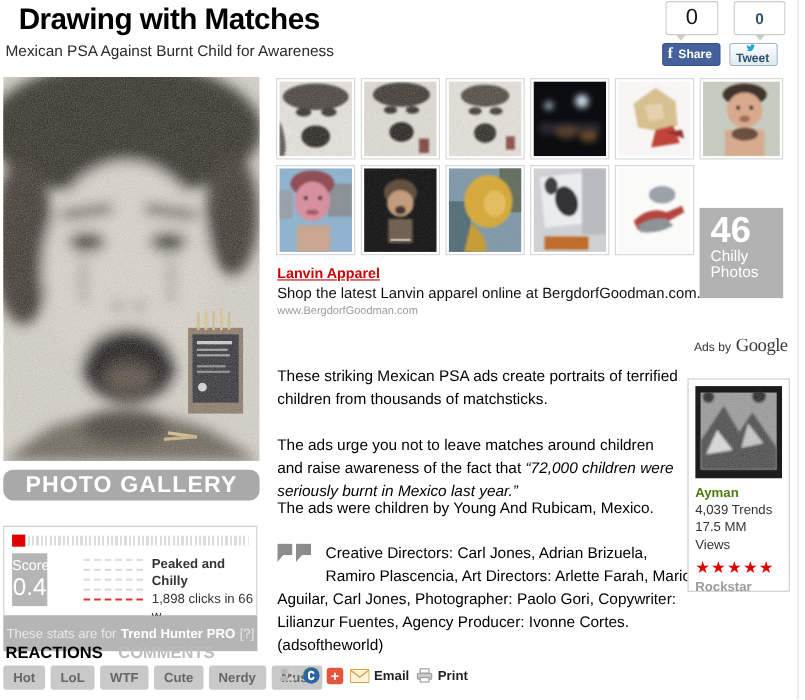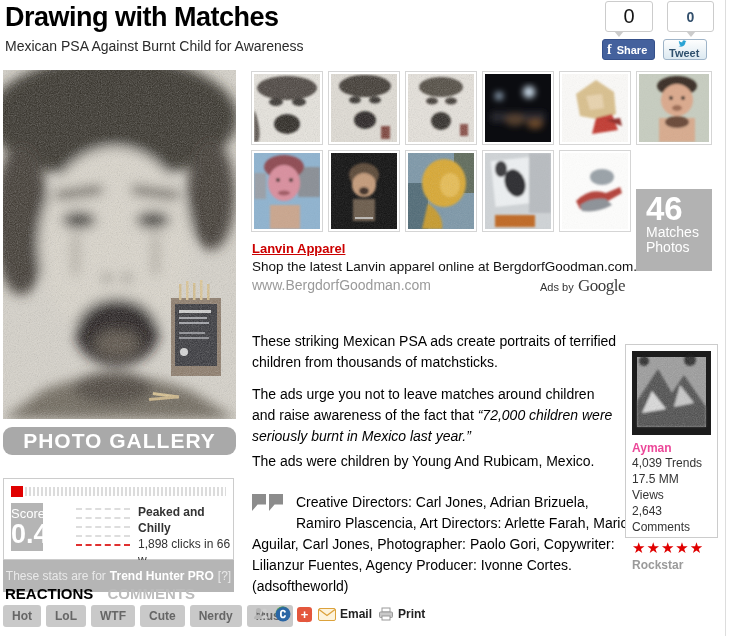--- a/index.html
+++ b/index.html
@@ -1,20 +1,20 @@
 <!DOCTYPE html>
 <html><head>
 <meta charset="utf-8">
 <style>
   html,body{margin:0;padding:0;background:#fff;}
   body{font-family:"Liberation Sans", sans-serif; color:#111;}
   #page{position:relative;width:732px;height:636px;background:#fff;overflow:hidden;}
 
   
-  .title{position:absolute;left:5px;top:2px;font-size:27px;font-weight:bold;color:#000;letter-spacing:-0.5px;}
+  .title{position:absolute;left:17px;top:2px;font-size:27px;font-weight:bold;color:#000;letter-spacing:-0.5px;}
   .subtitle{position:absolute;left:5px;top:38px;font-size:14px;color:#2b2b2b;}
 
   .count-bubble{position:absolute;top:1px;height:29px;background:#fff;border:1px solid #ccc;border-radius:3px;
     display:flex;align-items:center;justify-content:center;}
   .count-bubble:after{content:"";position:absolute;bottom:-6px;left:8px;width:0;height:0;
     border-left:5px solid transparent;border-right:5px solid transparent;border-top:6px solid #ccc;}
   .fb-bubble{left:605px;width:46px;}
   .fb-bubble .num{font-size:20px;color:#141414;}
   .tw-bubble{left:667px;width:45px;}
   .tw-bubble .num{font-size:14px;font-weight:bold;color:#33506d;}
@@ -32,21 +32,21 @@
   .main-image{position:absolute;left:3px;top:70px;width:233px;height:349px;cursor:pointer;}
   .gallery-banner{position:absolute;left:3px;top:427px;width:233px;height:28px;background:#a9a9a9;border-radius:9px;
     color:#fff;font-size:21px;font-weight:bold;letter-spacing:1px;display:flex;align-items:center;justify-content:center;cursor:pointer;}
 
   .score-box{position:absolute;left:3px;top:478px;width:229px;height:80px;border:1px solid #ccc;background:#fff;}
   .score-redsq{position:absolute;left:7px;top:7px;width:12px;height:11px;background:#e00000;}
   .score-strip{position:absolute;left:21px;top:8px;right:7px;height:9px;
     background:repeating-linear-gradient(90deg,#dcdcdc 0 2px,#fff 2px 4px);}
   .score-tile{position:absolute;left:7px;top:24px;width:32px;height:48px;background:#b5b5b5;color:#fff;text-align:center;}
   .score-tile .lbl{font-size:13px;margin-top:3px;}
-  .score-tile .val{font-size:27px;font-weight:bold;line-height:26px;}
+  .score-tile .val{font-size:22px;font-weight:normal;line-height:26px;}
   .spark{position:absolute;left:72px;top:29px;width:54px;}
   .spark div{border-top:2px dashed #ddd;margin-bottom:7px;}
   .spark div.red{border-top-color:#e03030;}
   .score-stats{position:absolute;left:134px;top:25px;font-size:12px;line-height:16px;color:#333;}
   .score-stats .b{font-weight:bold;}
   .stats-note{position:absolute;left:3px;top:560px;width:231px;height:32px;background:#b5b5b5;color:#e9e9e9;
     font-size:12px;display:flex;align-items:center;justify-content:center;gap:4px;}
   .stats-note .b{color:#fff;font-weight:bold;}
 
   .reactions-head{position:absolute;left:5px;top:585px;font-size:15px;font-weight:bold;}
@@ -66,41 +66,41 @@
   .thumb{position:absolute;background:#fff;border:1px solid #d5d5d5;padding:2px;box-sizing:border-box;cursor:pointer;}
   .thumb svg{display:block;width:100%;height:100%;}
   .related-box{position:absolute;left:636px;top:150px;width:76px;height:82px;background:#b2b2b2;color:#fff;
     box-sizing:border-box;padding:4px 0 0 10px;cursor:pointer;margin-top:39px;}
   .related-box .n{font-size:33px;font-weight:bold;line-height:32px;}
   .related-box .t{font-size:14px;line-height:15px;}
 
   
   .ad-link{position:absolute;left:252px;top:241px;font-size:13px;font-weight:bold;color:#cc0000;text-decoration:underline;cursor:pointer;}
   .ad-desc{position:absolute;left:252px;top:259px;font-size:13.5px;color:#111;}
-  .ad-url{position:absolute;left:252px;top:277px;font-size:14px;color:#9a9a9a;}
-  .ads-by{position:absolute;left:540px;top:276px;width:176px;cursor:pointer;}
+  .ad-url{position:absolute;left:252px;top:277px;font-size:10px;color:#9a9a9a;}
+  .ads-by{position:absolute;left:540px;top:304px;width:176px;text-align:right;cursor:pointer;}
   .ads-by .s{font-size:11px;color:#333;}
   .ads-by .g{font-family:"Liberation Serif",serif;font-size:17px;color:#3c3c3c;letter-spacing:-0.5px;}
 
   
   .para{position:absolute;left:252px;width:368px;font-size:14px;line-height:21px;color:#000;}
   .p1{top:331px;}
-  .p2{top:384px;}
+  .p2{top:394px;}
   .p3{top:451px;}
   .credits{top:492px;width:378px;}
   .quote-marks{float:left;width:36px;height:36px;margin:2px 8px 0 0;}
   .qm{display:inline-block;width:14px;height:17px;background:#8c8c8c;margin-right:3px;
     clip-path:polygon(0 0,100% 0,100% 62%,40% 62%,0 100%);}
   .italic{font-style:italic;}
 
   
   .author-box{position:absolute;left:625px;top:344px;width:93px;height:194px;border:1px solid #ccc;background:#fff;
     box-sizing:border-box;padding:6px;}
   .author-img{width:79px;height:84px;cursor:pointer;}
-  .author-name{font-size:12px;font-weight:bold;color:#ec4899;margin-top:6px;cursor:pointer;}
+  .author-name{font-size:12px;font-weight:bold;color:#4d7c0f;margin-top:6px;cursor:pointer;}
   .author-stat{font-size:12px;color:#333;line-height:16px;}
   .stars{color:#e00000;font-size:15px;letter-spacing:1px;margin-top:4px;}
   .rank{font-size:12px;color:#9a9a9a;margin-top:1px;font-weight:bold;}
 
   .v-divider{position:absolute;left:725px;top:0;width:1px;height:636px;background:#ddd;}
 </style>
 </head>
 <body>
 
 <div id="page">
@@ -395,21 +395,21 @@
       <g filter="url(#blur1)">
           <ellipse cx="40" cy="24" rx="12" ry="8" fill="#9aa2a8"></ellipse>
       <path d="M14 48 Q28 34 44 40 L58 34 L60 40 L46 48 Q34 58 18 56 Z" fill="#b4433a"></path>
       <path d="M18 52 Q30 44 44 46 L50 52 Q36 60 20 58 Z" fill="#8d9298"></path>
         </g>
       <rect width="66" height="76" filter="url(#grain)" opacity="0.08"></rect>
       </svg>
   </div>
   <div class="related-box">
     <div class="n">46</div>
-    <div class="t">Matches</div>
+    <div class="t">Chilly</div>
     <div class="t">Photos</div>
   </div>
 
   <div class="ad-link">Lanvin Apparel</div>
   <div class="ad-desc">Shop the latest Lanvin apparel online at BergdorfGoodman.com.</div>
   <div class="ad-url">www.BergdorfGoodman.com</div>
   <div class="ads-by">
     <span class="s">Ads by</span>
     <span class="g">Google</span>
   </div>
@@ -433,19 +433,18 @@
           <path d="M48 34 L62 52 L42 56 Z" fill="#c8c8c8"></path>
           <circle cx="12" cy="10" r="5" fill="#222"></circle>
             <circle cx="58" cy="9" r="6" fill="#222"></circle>
         </g>
         <rect x="5" y="6" width="69" height="70" filter="url(#grain)" opacity="0.35"></rect>
       </svg>
     </div>
     <div class="author-name">Ayman</div>
     <div class="author-stat">4,039 Trends</div>
     <div class="author-stat">17.5 MM Views</div>
-    <div class="author-stat">2,643 Comments</div>
     <div class="stars">★★★★★</div>
     <div class="rank">Rockstar</div>
   </div>
 
   <div class="v-divider"></div>
 </div>
 
 </body></html>

